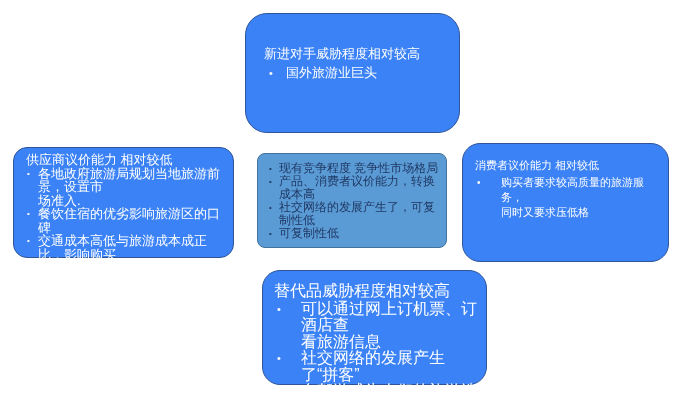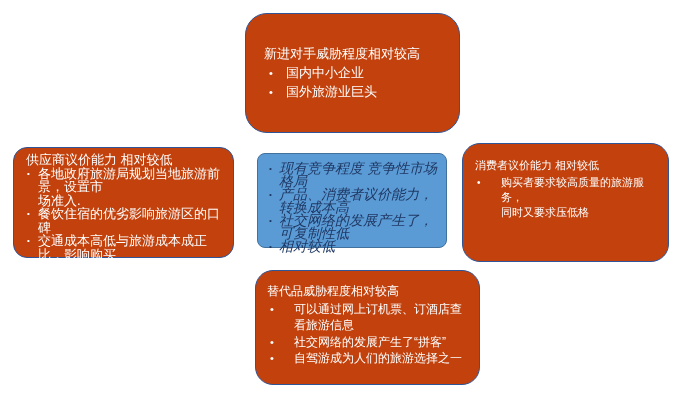--- a/index.html
+++ b/index.html
@@ -2,21 +2,21 @@
 <html><head>
 <meta charset="utf-8">
 <style>
   html,body { margin:0; padding:0; background:#ffffff; }
   .canvas {
     position:relative; width:694px; height:400px; background:#ffffff;
     font-family:"Liberation Sans","DejaVu Sans",sans-serif; overflow:hidden;
   }
   .box {
     position:absolute; box-sizing:border-box;
-    background:#c2410c; border:1.5px solid #2F5597;
+    background:#3b82f6; border:1.5px solid #2F5597;
     color:#ffffff;
   }
   .box.light { background:#5B9BD5; border-color:#41719C; color:#1F3864; }
 
   .box .title { white-space:pre-line; }
   .box ul { list-style:none; margin:0; padding:0; }
   .box li { position:relative; white-space:pre-line; }
   .box li::before { content:"•"; position:absolute; top:0; }
 
   
@@ -27,68 +27,67 @@
   #box-new-entrants li::before { left:5px; font-size:11px; }
 
   
   #box-suppliers { left:13px; top:147px; width:221px; height:111px; border-radius:14px;
     padding:5px 8px 0 12px; font-size:13px; line-height:13.5px; }
   #box-suppliers li { padding-left:12px; }
   #box-suppliers li::before { left:1px; font-size:8px; }
 
   
   #box-rivalry { left:257px; top:153px; width:190px; height:95px; border-radius:8px;
-    padding:8px 5px 0 10px; font-size:14px; line-height:13px;font-style:italic; }
+    padding:8px 5px 0 10px; font-size:12px; line-height:13px; }
   #box-rivalry li { padding-left:11px; }
   #box-rivalry li::before { left:1px; font-size:8px; }
 
   
   #box-buyers { left:462px; top:143px; width:207px; height:119px; border-radius:18px;
     padding:14px 8px 0 12px; font-size:11px; line-height:15px; }
   #box-buyers .title { margin-bottom:2px; }
   #box-buyers li { padding-left:26px; margin-bottom:3px; }
   #box-buyers li::before { left:2px; font-size:10px; }
 
   
-  #box-substitutes { left:255px; top:270px; width:225px; height:115px; border-radius:18px;
-    padding:12px 8px 0 11px; font-size:12px; line-height:16.5px; }
+  #box-substitutes { left:262px; top:270px; width:225px; height:115px; border-radius:18px;
+    padding:12px 8px 0 11px; font-size:16px; line-height:16.5px; }
   #box-substitutes .title { margin-bottom:1px; }
   #box-substitutes li { padding-left:27px; }
   #box-substitutes li::before { left:3px; font-size:11px; }
 </style>
 </head>
 <body>
 
 <div class="canvas">
 
   <div class="box" id="box-new-entrants">
     <div class="title">新进对手威胁程度相对较高</div>
     <ul>
-      <li>国内中小企业</li>
       <li>国外旅游业巨头</li>
     </ul>
   </div>
 
   <div class="box" id="box-suppliers">
     <div class="title">供应商议价能力 相对较低</div>
     <ul>
       <li>各地政府旅游局规划当地旅游前景，设置市
 场准入.</li>
       <li>餐饮住宿的优劣影响旅游区的口碑</li>
       <li>交通成本高低与旅游成本成正比，影响购买
 者的选择</li>
     </ul>
   </div>
 
   <div class="box light" id="box-rivalry">
     <ul>
       <li>现有竞争程度 竞争性市场格局</li>
       <li>产品、消费者议价能力，转换成本高</li>
       <li>社交网络的发展产生了，可复制性低</li>
-      <li>相对较低</li>
+      <li>可复制性低</li>
     </ul>
   </div>
 
   <div class="box" id="box-buyers">
     <div class="title">消费者议价能力 相对较低</div>
     <ul>
       <li>购买者要求较高质量的旅游服务，
 同时又要求压低格</li>
     </ul>
   </div>

